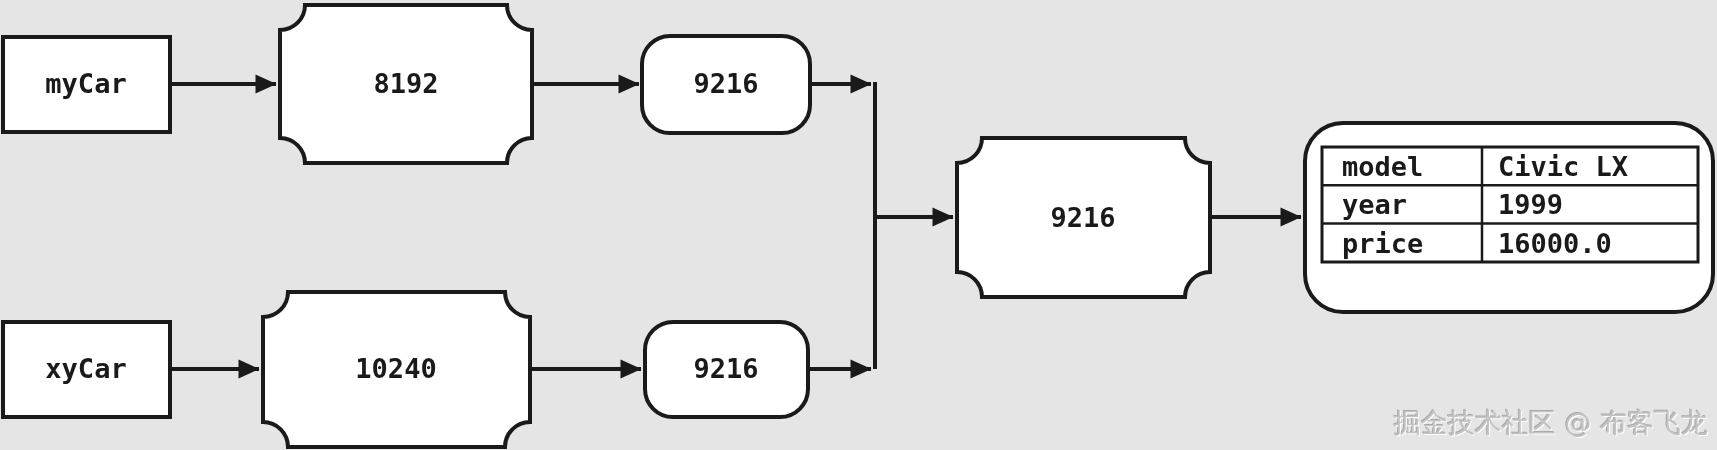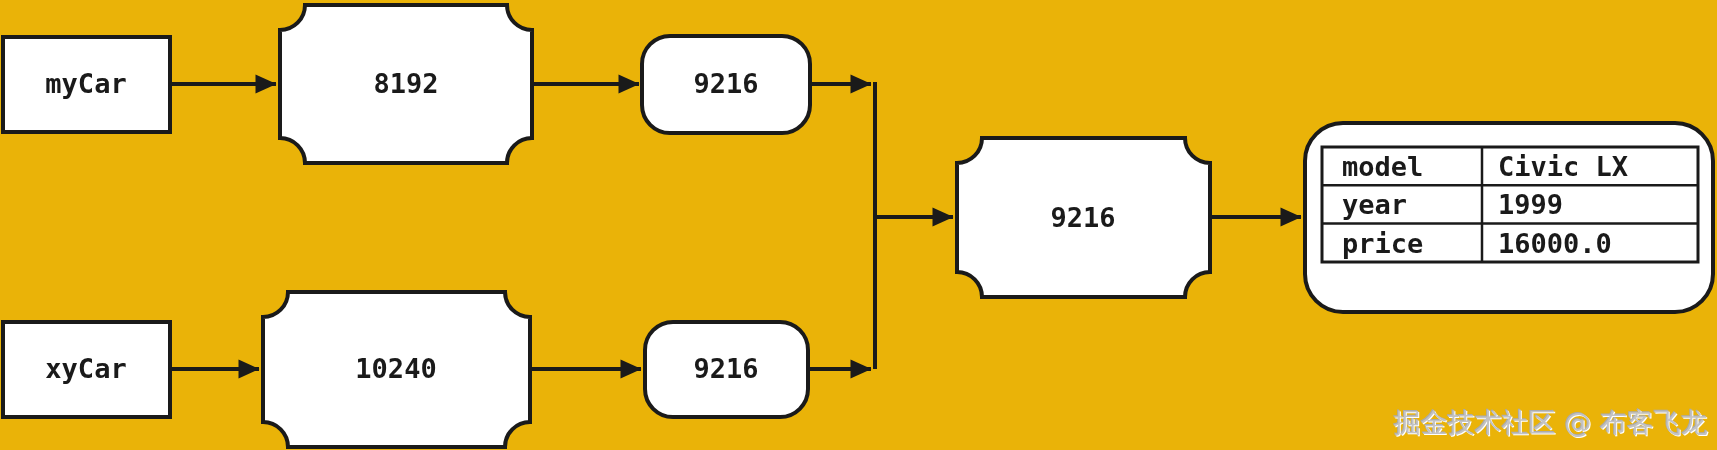--- a/index.html
+++ b/index.html
@@ -3,21 +3,21 @@
 <meta charset="utf-8">
 <style>
   :root { --ink: #1a1a1a; --wm: #c3c3c3; }
   html, body {
     margin: 0; padding: 0;
     background: #ffffff;
     width: 1717px; height: 450px;
     overflow: hidden;
     font-family: "DejaVu Sans Mono", "Liberation Mono", monospace;
   }
-  .stage { position: relative; width: 1717px; height: 450px; background: #eab308; }
+  .stage { position: relative; width: 1717px; height: 450px; background: #e5e5e5; }
   svg { display: block; }
   .node-shape {
     fill: #ffffff;
     stroke: var(--ink);
     stroke-width: 4;
   }
   .edge {
     fill: none;
     stroke: var(--ink);
     stroke-width: 4;

